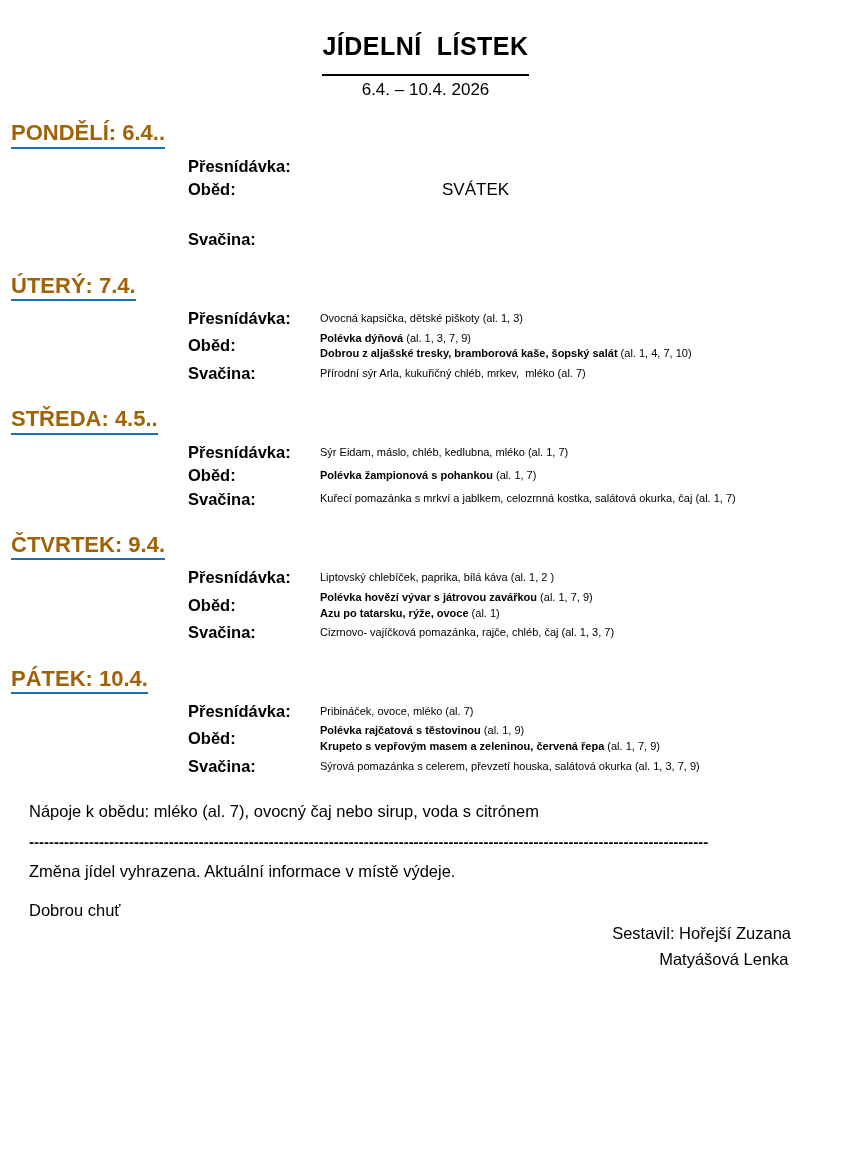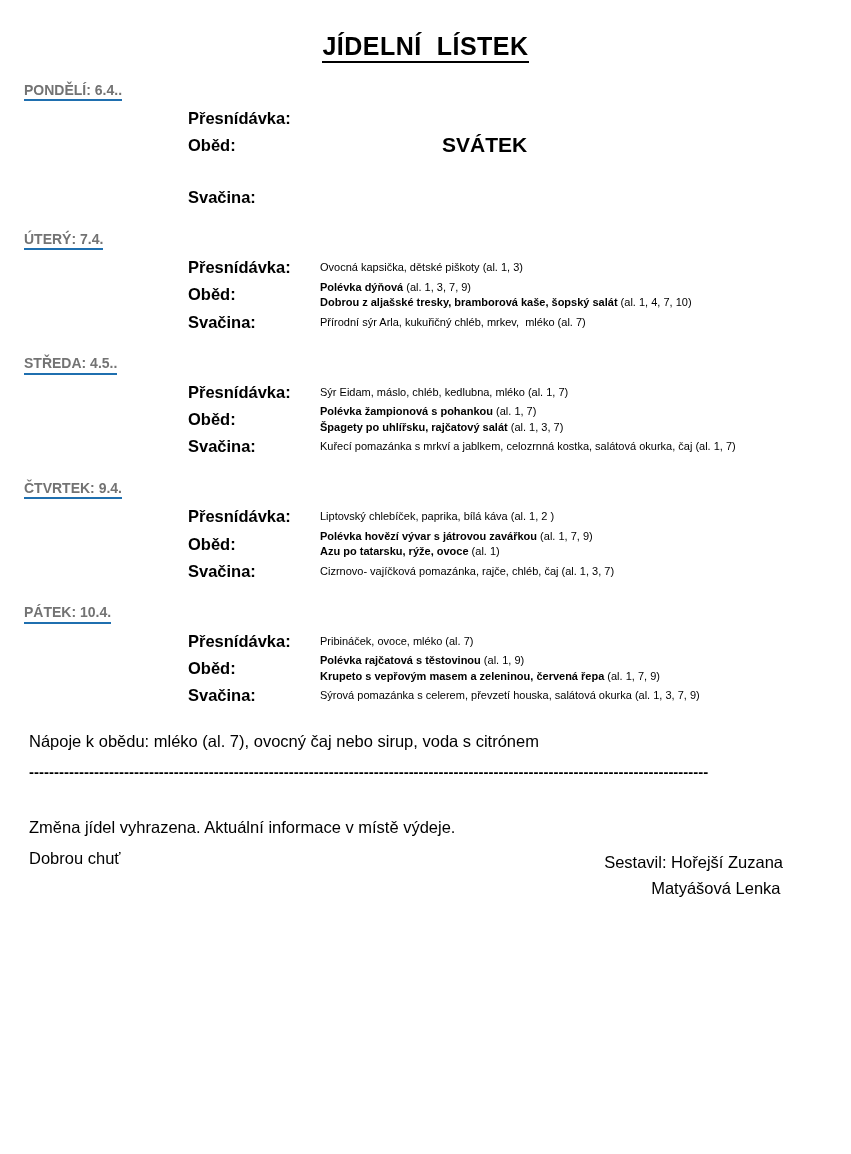--- a/index.html
+++ b/index.html
@@ -29,42 +29,42 @@
     text-align: center;
     font-size: 25px;
     font-weight: bold;
     letter-spacing: 0.5px;
     margin: 33px 0 0 0;
     padding: 0;
     line-height: 1.1;
   }
   .doc-title span {
     border-bottom: 2px solid #000;
-    padding-bottom: 1px;
+    padding-bottom: 14px;
     white-space: pre;
   }
   .doc-subtitle {
     text-align: center;
     font-size: 17px;
     font-weight: normal;
     margin: 20px 0 0 0;
     line-height: 1.1;
     white-space: pre;
   }
 
   
   .day-block {
     position: relative;
     margin-top: 20px;
   }
   .day-heading {
-    color: #737373;
-    font-weight: bold;
-    font-size: 14px;
-    margin-left: 24px;
+    color: #a16207;
+    font-weight: bold;
+    font-size: 22px;
+    margin-left: 11px;
     display: inline-block;
     line-height: 1.25;
     white-space: pre;
   }
   .day-heading span.hd-text {
     border-bottom: 2px solid #1F6FAF;
     padding-bottom: 0px;
     display: inline-block;
   }
 
@@ -95,58 +95,59 @@
   .meal-content .ln.bold {
     font-weight: bold;
   }
   .meal-content .al {
     font-weight: normal;
   }
   .spacer-row {
     height: 26px;
   }
   .svatek {
-    font-weight: bold;
-    font-size: 21px;
+    font-weight: normal;
+    font-size: 17px;
     padding-left: 122px;
     white-space: pre;
   }
 
   
   .footer {
     margin-top: 22px;
     padding-left: 29px;
-    padding-right: 28px;
+    padding-right: 20px;
   }
   .footer-line {
     font-size: 16.5px;
     line-height: 1.45;
     white-space: pre-wrap;
   }
   .dash-rule {
     font-size: 15px;
     letter-spacing: 0px;
     line-height: 1.1;
     margin-top: 10px;
     overflow: hidden;
     white-space: nowrap;
     height: 18px;
     font-family: "Liberation Sans", sans-serif;
     font-weight: bold;
   }
   .footer-notes {
-    margin-top: 32px;
+    margin-top: 6px;
   }
   .footer-notes .footer-line {
     line-height: 1.62;
   }
   .sign-block {
-    margin-top: 8px;
+    margin-top: 16px;
     display: flex;
     align-items: flex-start;
+    flex-direction: column;
   }
   .sign-left {
     flex: 0 0 auto;
     font-size: 16.5px;
     white-space: pre;
   }
   .sign-right {
     margin-left: auto;
     margin-right: 40px;
     font-size: 16.5px;
@@ -163,20 +164,21 @@
 </style>
 </head>
 <body>
 
 <div class="page">
 
   <h1 class="doc-title">
     <span>JÍDELNÍ  LÍSTEK</span>
   </h1>
 
+  <div class="doc-subtitle">6.4. – 10.4. 2026</div>
 
   <div id="days-container">
       <div class="day-block"><div class="day-heading"><span class="hd-text">PONDĚLÍ: 6.4..</span></div><div class="meals">
           <div class="meal-row">
             <div class="meal-label">Přesnídávka:</div>
             <div class="meal-content"></div>
           </div>
           <div class="meal-row">
             <div class="meal-label">Oběd:</div>
             <div class="svatek">SVÁTEK</div>
@@ -212,21 +214,20 @@
           <div class="meal-row">
             <div class="meal-label">Přesnídávka:</div>
             <div class="meal-content">
               <span class="ln"><span>Sýr Eidam, máslo, chléb, kedlubna, mléko</span><span class="al"> (al. 1, 7)</span></span>
             </div>
           </div>
           <div class="meal-row">
             <div class="meal-label">Oběd:</div>
             <div class="meal-content">
               <span class="ln bold"><span>Polévka žampionová s pohankou</span><span class="al"> (al. 1, 7)</span></span>
-              <span class="ln bold"><span>Špagety po uhlířsku, rajčatový salát</span><span class="al"> (al. 1, 3, 7)</span></span>
             </div>
           </div>
           <div class="meal-row">
             <div class="meal-label">Svačina:</div>
             <div class="meal-content">
               <span class="ln"><span>Kuřecí pomazánka s mrkví a jablkem, celozrnná kostka, salátová okurka, čaj</span><span class="al"> (al. 1, 7)</span></span>
             </div>
           </div>
         </div></div>
       <div class="day-block"><div class="day-heading"><span class="hd-text">ČTVRTEK: 9.4.</span></div><div class="meals">

